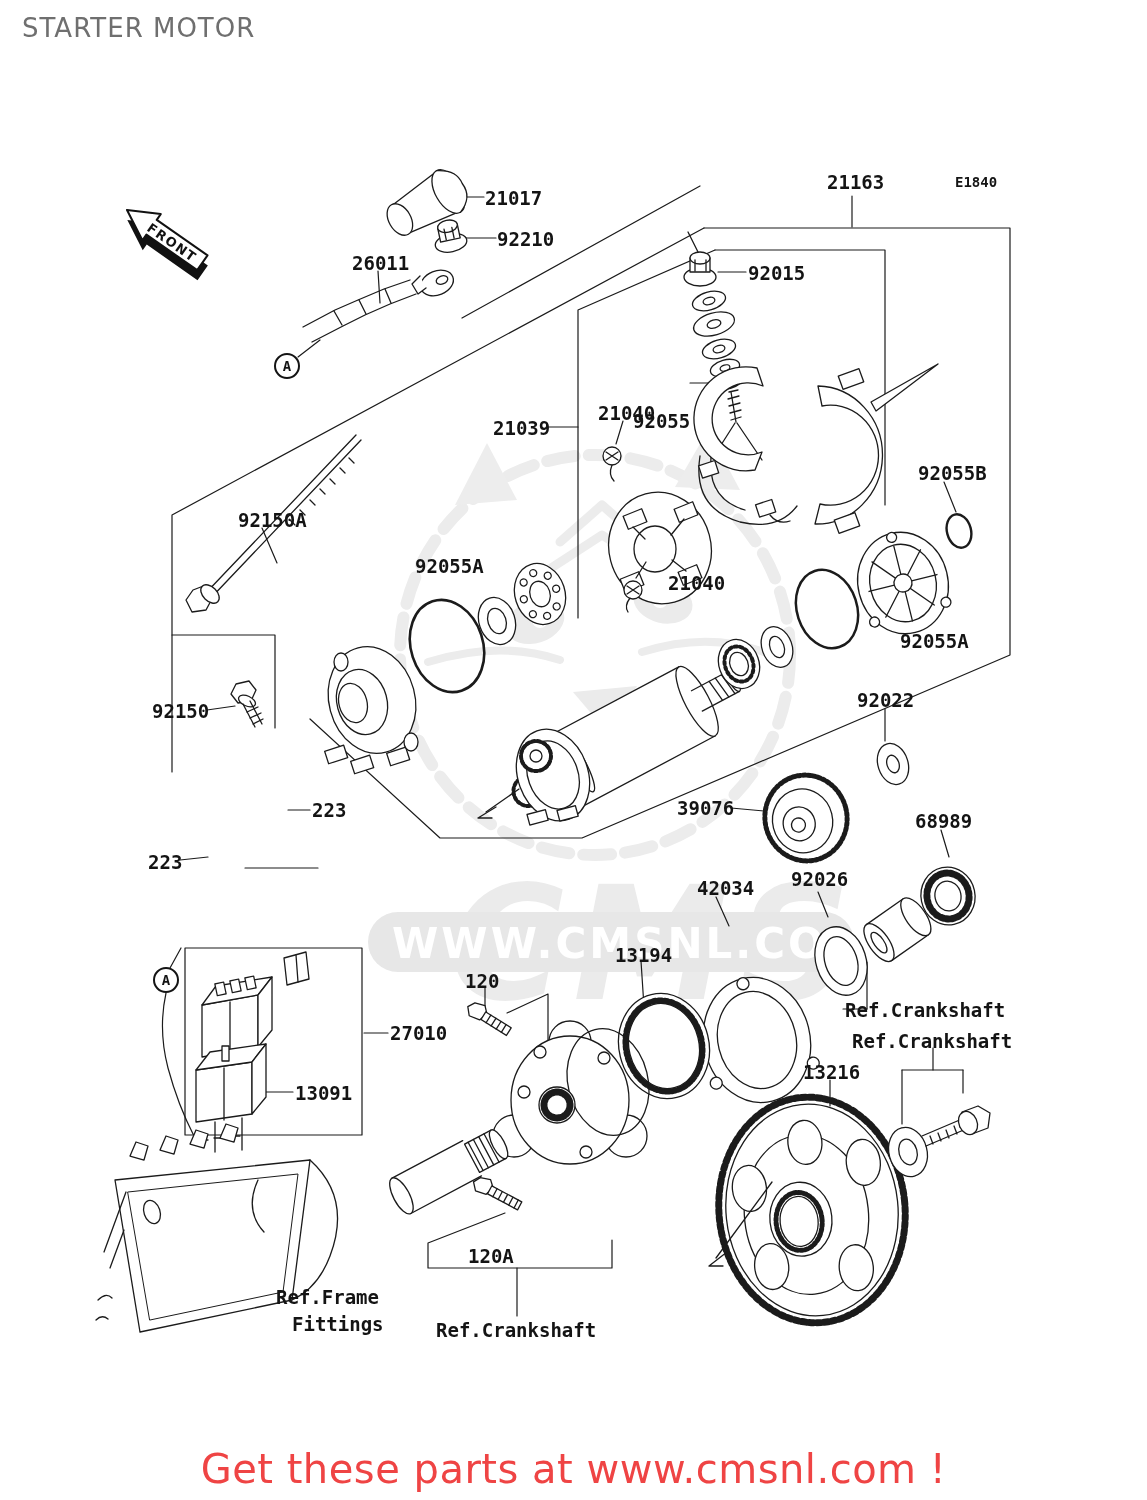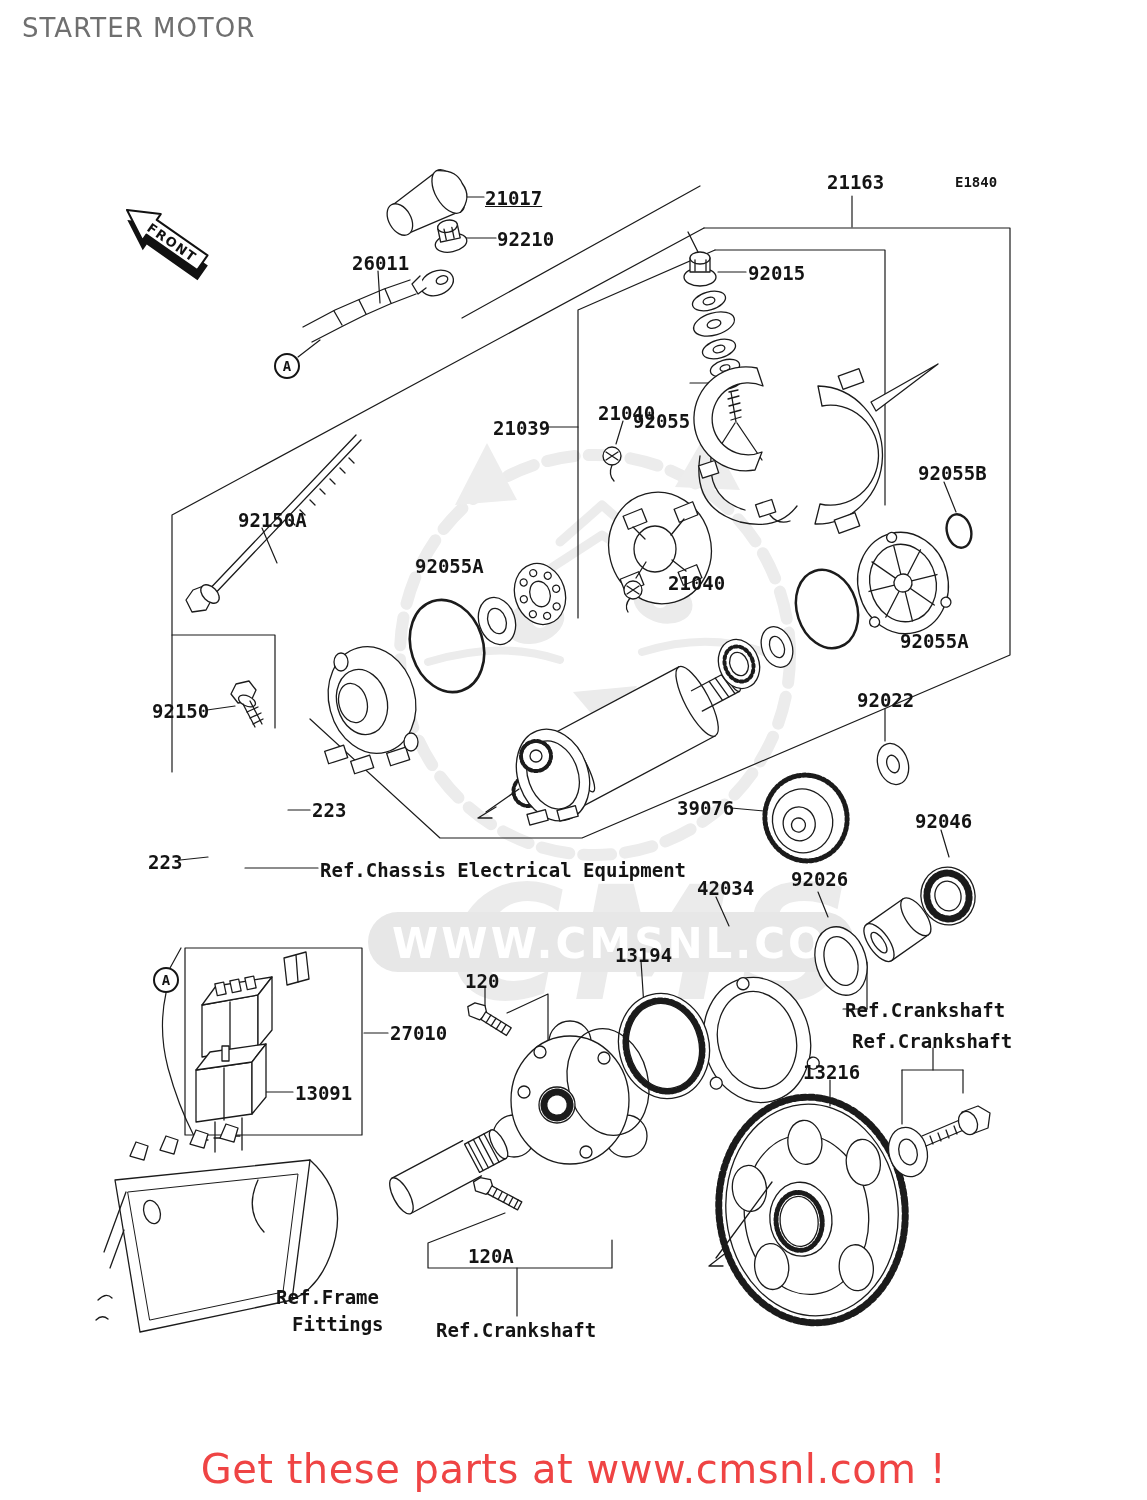--- a/index.html
+++ b/index.html
@@ -450,41 +450,40 @@
 
     <g transform="translate(127,210) rotate(35)">
       <path d="M6,8 L36,-8 L36,-1 L98,-1 L98,17 L36,17 L36,24 Z" fill="#111" stroke="none"></path>
       <path d="M0,0 L30,-16 L30,-9 L92,-9 L92,9 L30,9 L30,16 Z" fill="#fff" stroke="#111" stroke-width="2"></path>
       <text x="27" y="5.5" font-family="DejaVu Sans, sans-serif" font-size="13" font-weight="bold" fill="#111" stroke="none" letter-spacing="1.5">FRONT</text>
     </g>
   </g>
 </svg>
 
 <div id="label-layer">
-    <div class="part-label part" style="left: 485px; top: 189px; text-decoration: underline;">21017</div>
+    <div class="part-label part" style="left: 485px; top: 189px;">21017</div>
     <div class="part-label part" style="left: 497px; top: 230px;">92210</div>
     <div class="part-label part" style="left: 352px; top: 254px;">26011</div>
     <div class="part-label part" style="left: 827px; top: 173px;">21163</div>
     <div class="part-label code" style="left: 955px; top: 175px;">E1840</div>
     <div class="part-label part" style="left: 748px; top: 264px;">92015</div>
     <div class="part-label part" style="left: 633px; top: 376px; margin-top: 36px;">92055</div>
     <div class="part-label part" style="left: 598px; top: 404px;">21040</div>
     <div class="part-label part" style="left: 493px; top: 419px;">21039</div>
     <div class="part-label part" style="left: 918px; top: 464px;">92055B</div>
     <div class="part-label part" style="left: 238px; top: 511px;">92150A</div>
     <div class="part-label part" style="left: 415px; top: 557px;">92055A</div>
     <div class="part-label part" style="left: 668px; top: 574px;">21040</div>
     <div class="part-label part" style="left: 900px; top: 632px;">92055A</div>
     <div class="part-label part" style="left: 857px; top: 691px;">92022</div>
     <div class="part-label part" style="left: 152px; top: 702px;">92150</div>
     <div class="part-label part" style="left: 677px; top: 799px;">39076</div>
-    <div class="part-label part" style="left: 915px; top: 812px;">92046</div>
+    <div class="part-label part" style="left: 915px; top: 812px;">68989</div>
     <div class="part-label part" style="left: 312px; top: 801px;">223</div>
     <div class="part-label part" style="left: 148px; top: 853px;">223</div>
-    <div class="part-label ref" style="left: 320px; top: 861px;">Ref.Chassis Electrical Equipment</div>
     <div class="part-label part" style="left: 791px; top: 870px;">92026</div>
     <div class="part-label part" style="left: 697px; top: 879px;">42034</div>
     <div class="part-label part" style="left: 615px; top: 946px;">13194</div>
     <div class="part-label part" style="left: 465px; top: 972px;">120</div>
     <div class="part-label ref" style="left: 845px; top: 1001px;">Ref.Crankshaft</div>
     <div class="part-label part" style="left: 390px; top: 1024px;">27010</div>
     <div class="part-label ref" style="left: 852px; top: 1032px;">Ref.Crankshaft</div>
     <div class="part-label part" style="left: 803px; top: 1063px;">13216</div>
     <div class="part-label part" style="left: 295px; top: 1084px;">13091</div>
     <div class="part-label part" style="left: 468px; top: 1247px;">120A</div>

